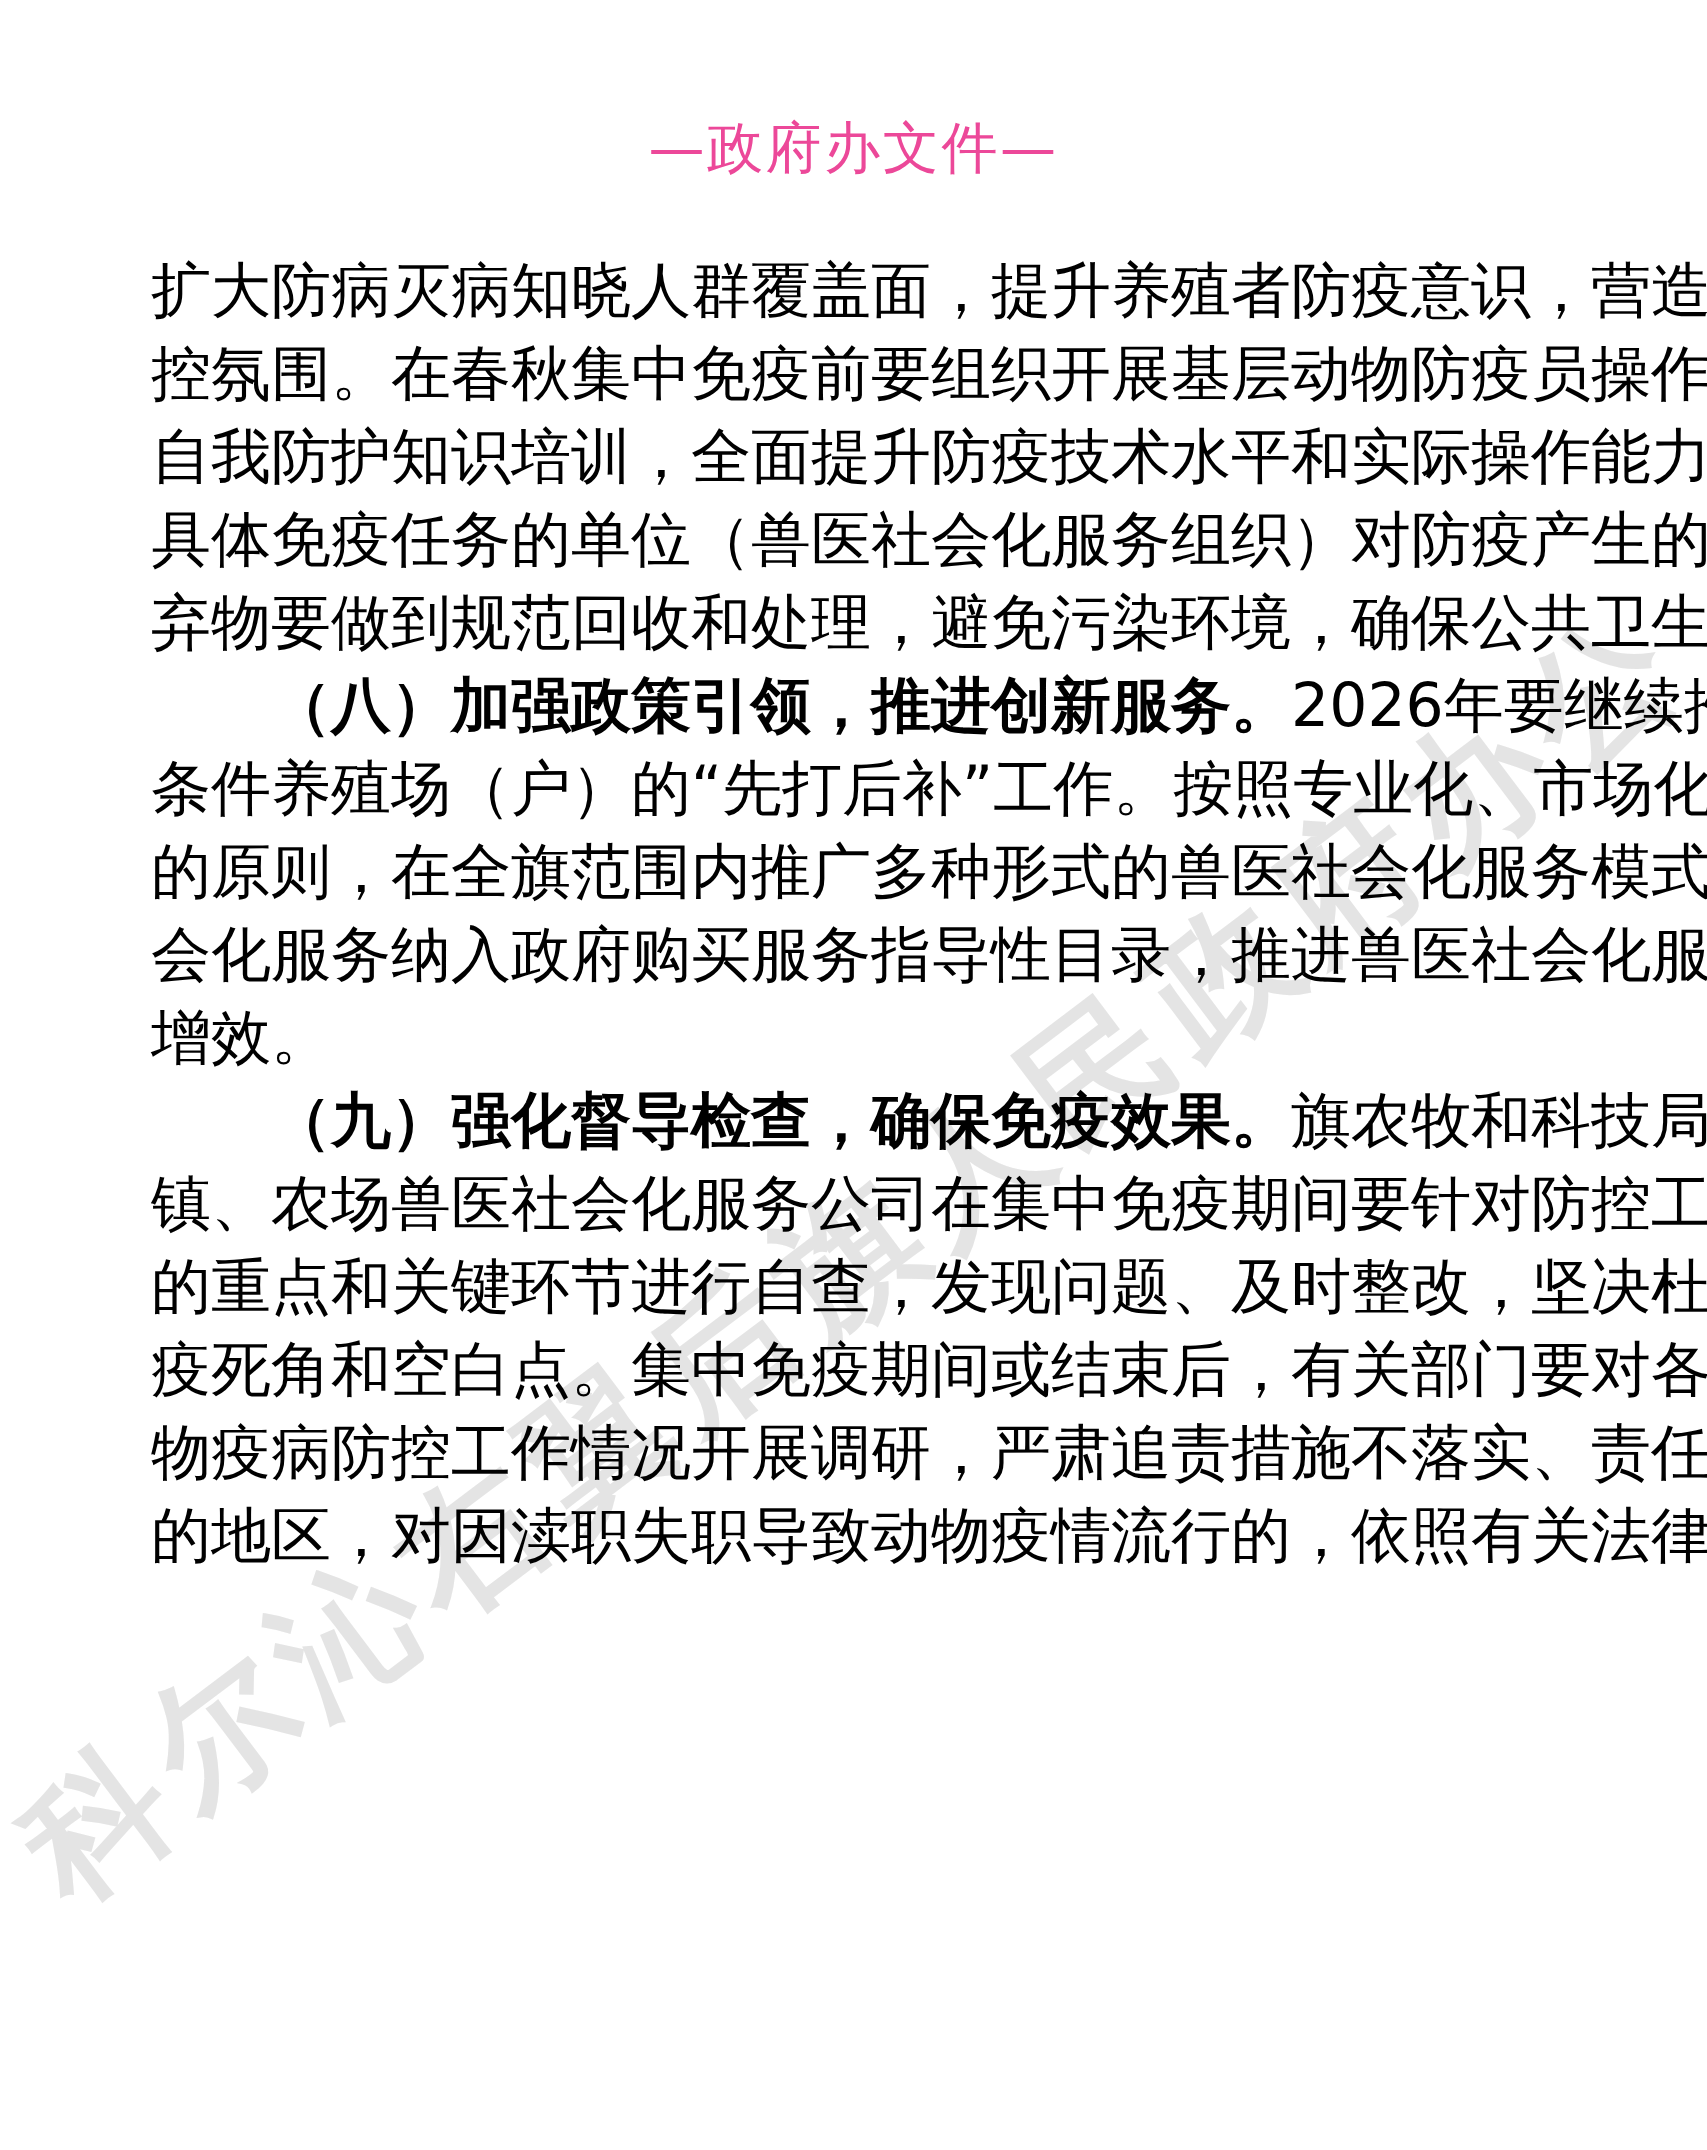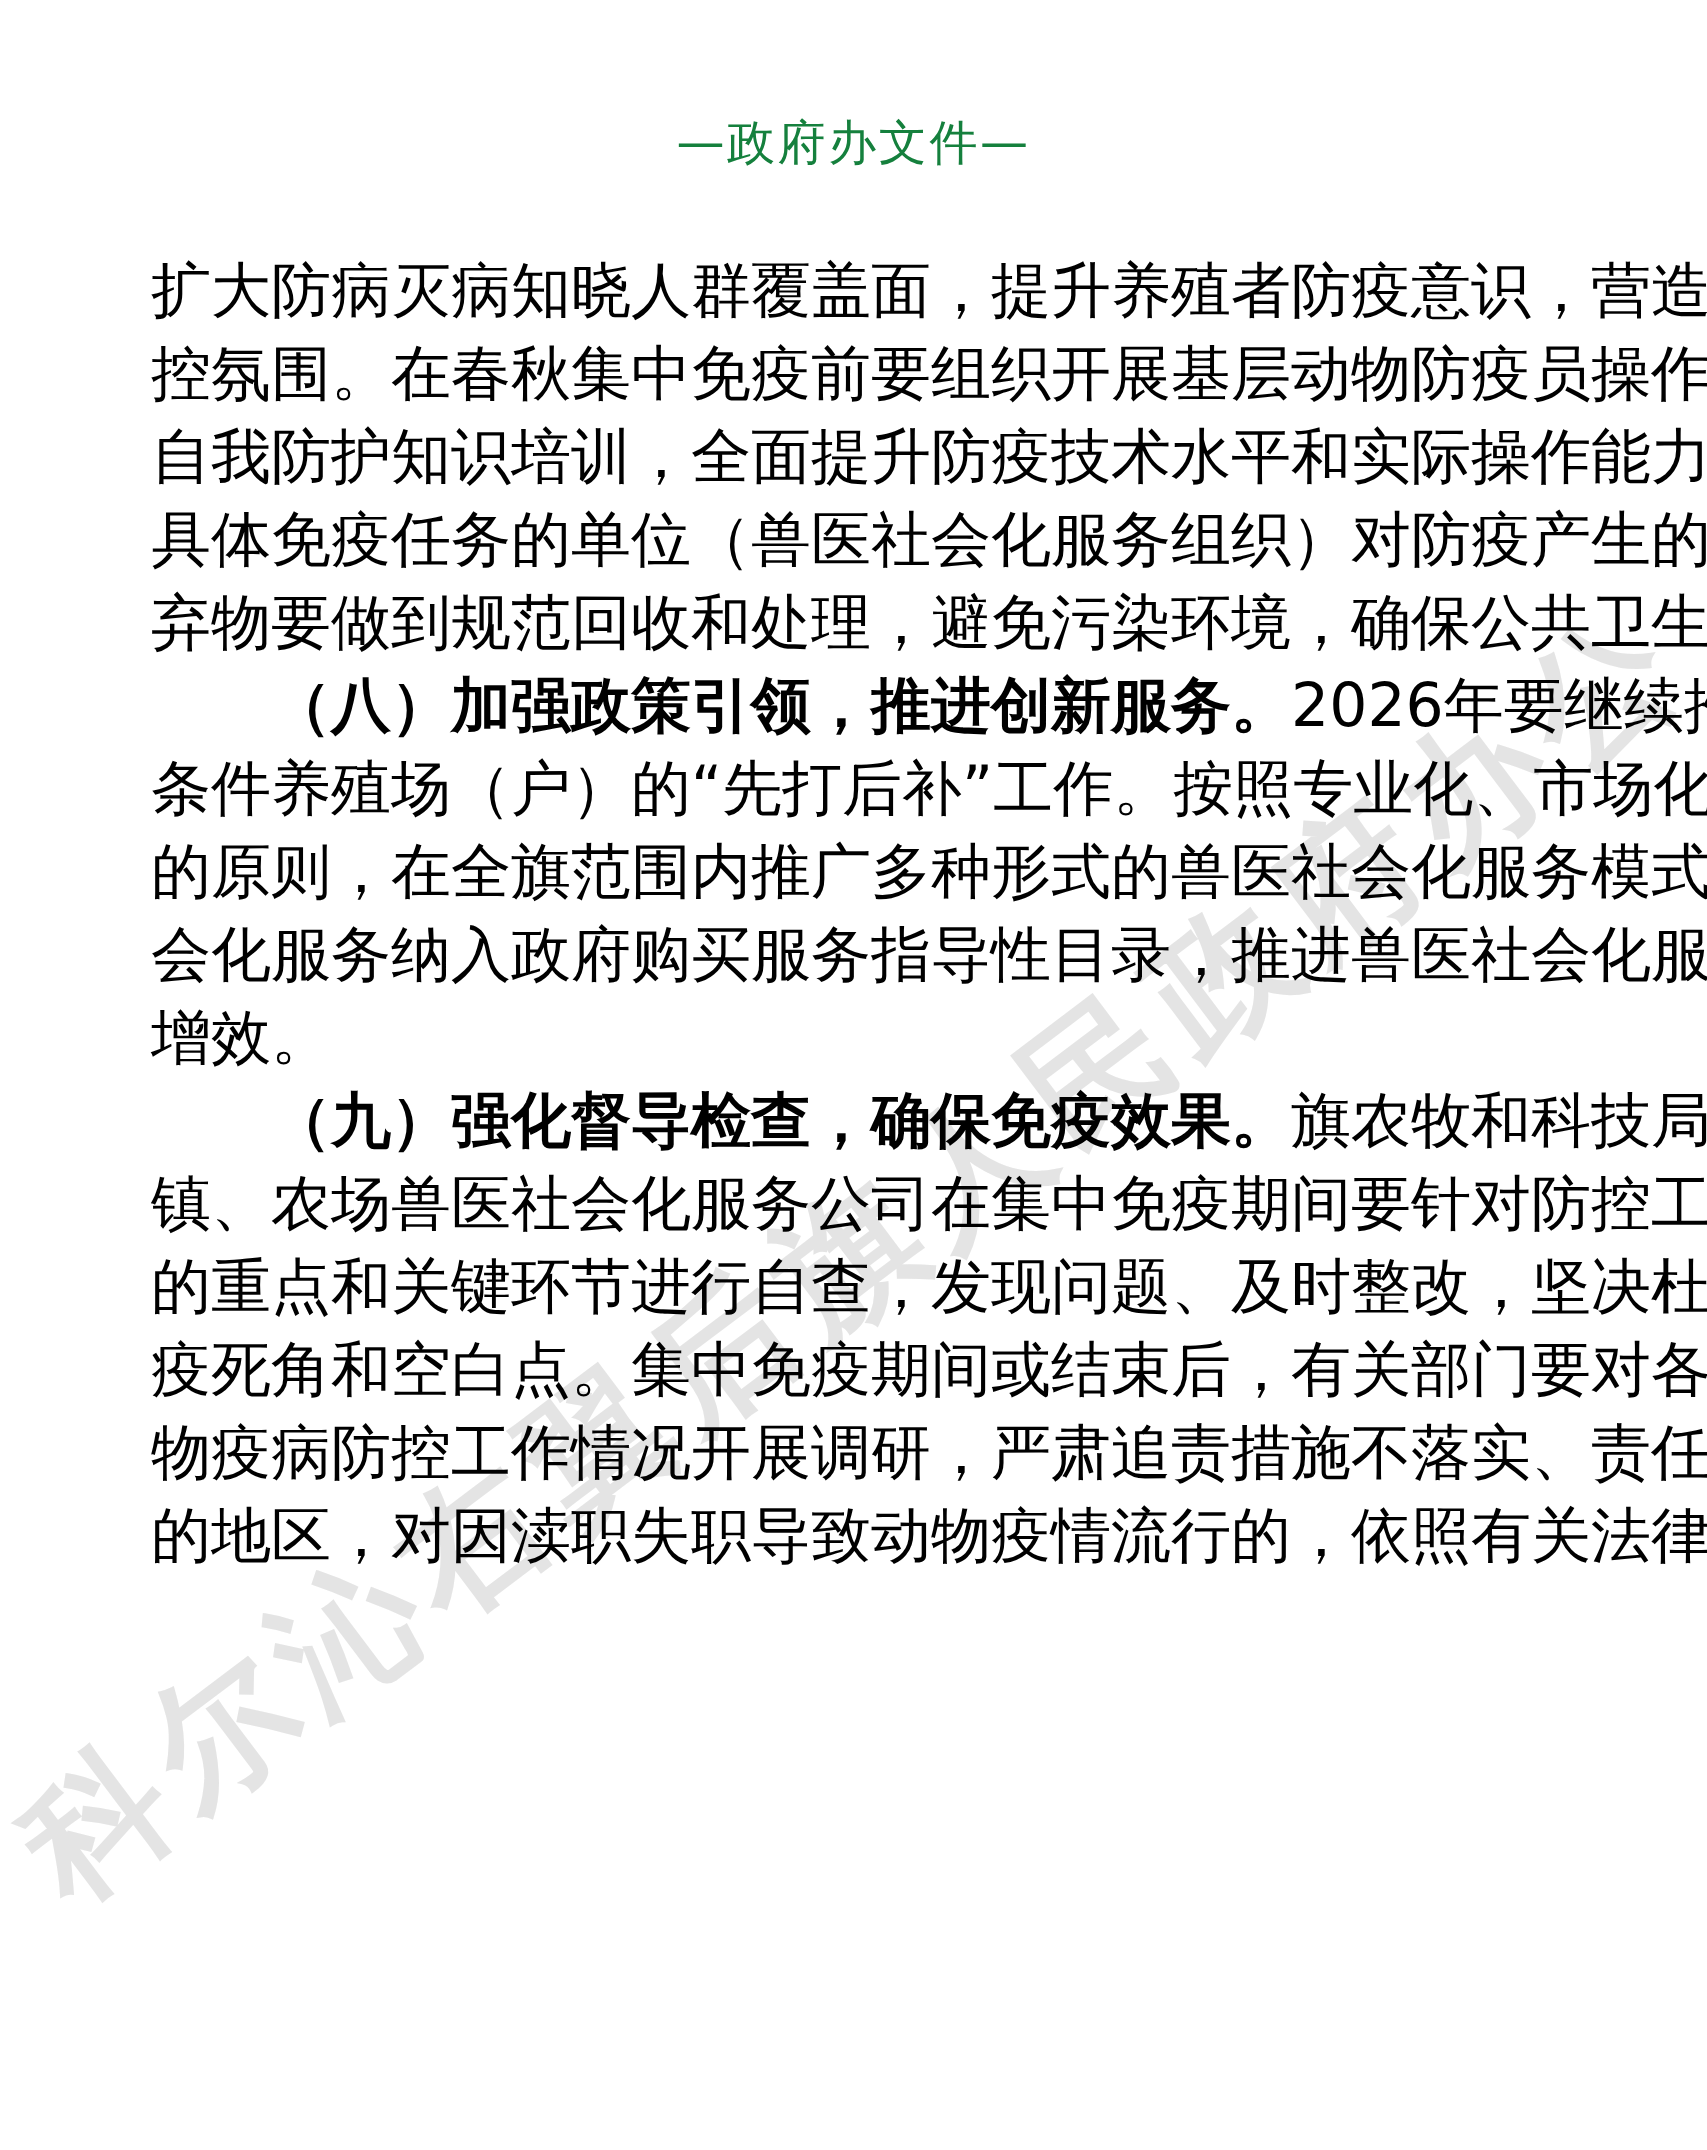--- a/index.html
+++ b/index.html
@@ -44,23 +44,23 @@
     position: absolute;
     left: 0;
     right: 0;
     top: 111px;
     z-index: 3;
     text-align: center;
   }
   .doc-header .header-title {
     display: inline-block;
     font-family: "DejaVu Sans", "Liberation Sans", sans-serif;
-    font-size: 48px;
+    font-size: 56px;
     font-weight: 400;
-    color: #15803d;
+    color: #ec4899;
     letter-spacing: 2.6px;
   }
 
   
   .doc-body {
     position: absolute;
     left: 151px;
     top: 249px;
     width: 1407px;
     z-index: 3;

